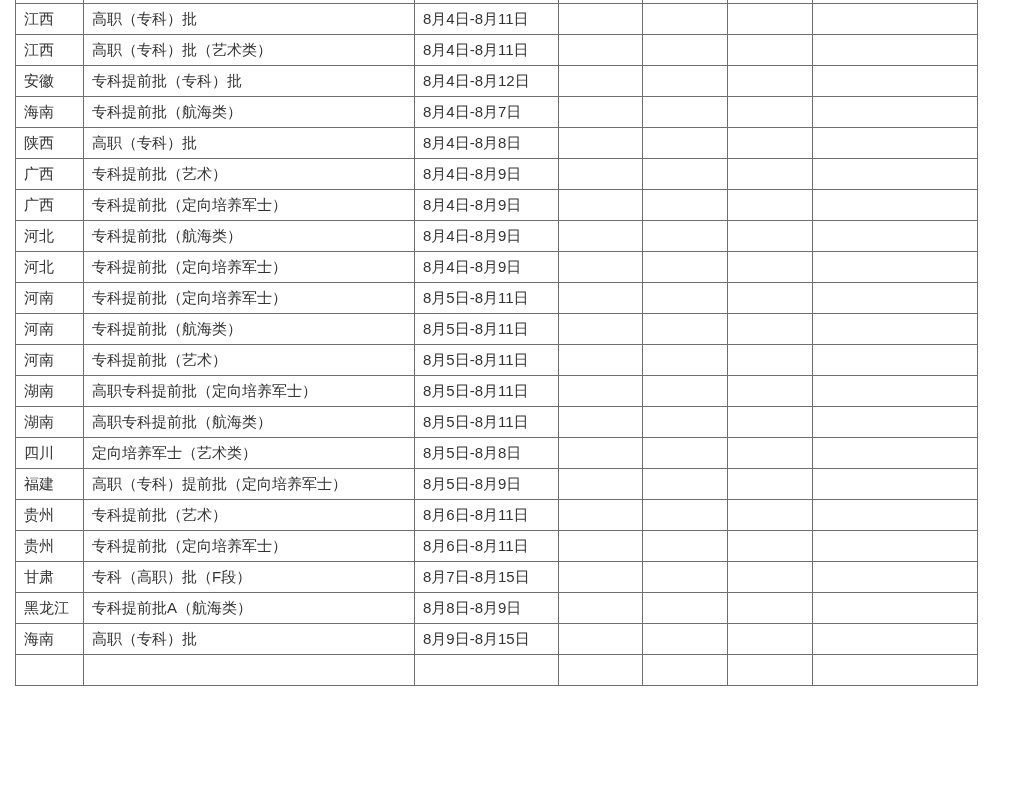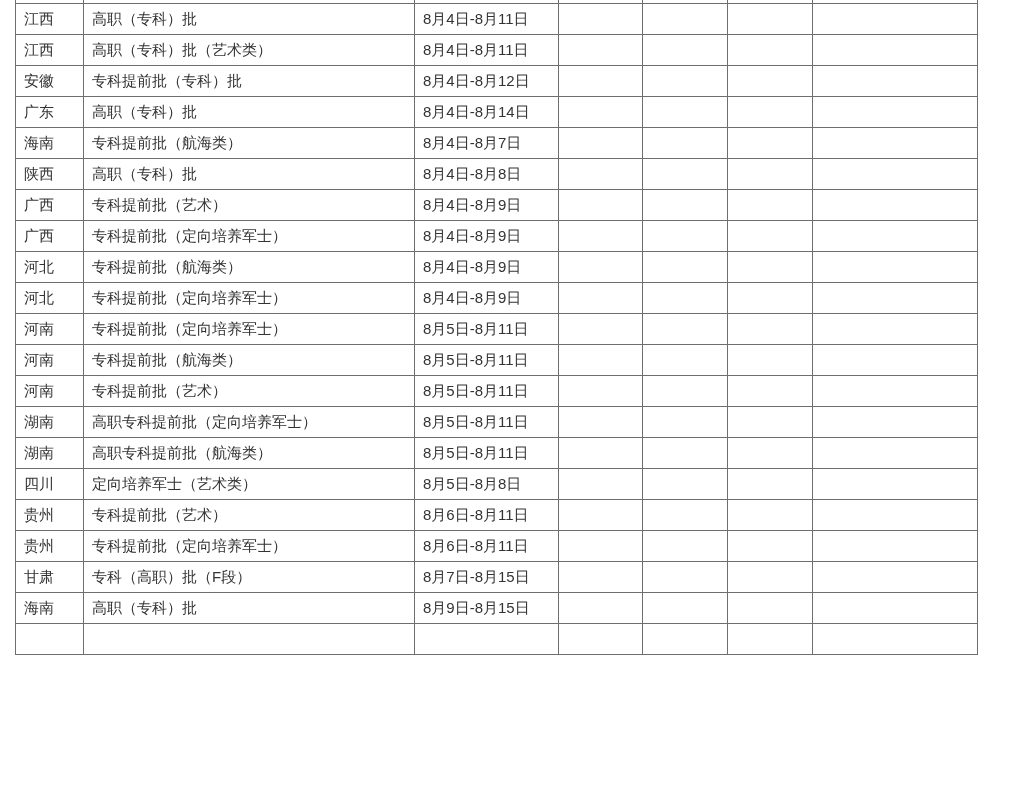--- a/index.html
+++ b/index.html
@@ -80,29 +80,20 @@
       <tr>
     <td>安徽</td>
     <td>专科提前批（专科）批</td>
     <td>8月4日-8月12日</td>
     <td></td>
     <td></td>
     <td></td>
     <td></td>
   </tr>
       <tr>
-    <td>广东</td>
-    <td>高职（专科）批</td>
-    <td>8月4日-8月14日</td>
-    <td></td>
-    <td></td>
-    <td></td>
-    <td></td>
-  </tr>
-      <tr>
     <td>海南</td>
     <td>专科提前批（航海类）</td>
     <td>8月4日-8月7日</td>
     <td></td>
     <td></td>
     <td></td>
     <td></td>
   </tr>
       <tr>
     <td>陕西</td>
@@ -197,20 +188,29 @@
       <tr>
     <td>四川</td>
     <td>定向培养军士（艺术类）</td>
     <td>8月5日-8月8日</td>
     <td></td>
     <td></td>
     <td></td>
     <td></td>
   </tr>
       <tr>
+    <td>福建</td>
+    <td>高职（专科）提前批（定向培养军士）</td>
+    <td>8月5日-8月9日</td>
+    <td></td>
+    <td></td>
+    <td></td>
+    <td></td>
+  </tr>
+      <tr>
     <td>贵州</td>
     <td>专科提前批（艺术）</td>
     <td>8月6日-8月11日</td>
     <td></td>
     <td></td>
     <td></td>
     <td></td>
   </tr>
       <tr>
     <td>贵州</td>
@@ -218,20 +218,29 @@
     <td>8月6日-8月11日</td>
     <td></td>
     <td></td>
     <td></td>
     <td></td>
   </tr>
       <tr>
     <td>甘肃</td>
     <td>专科（高职）批（F段）</td>
     <td>8月7日-8月15日</td>
+    <td></td>
+    <td></td>
+    <td></td>
+    <td></td>
+  </tr>
+      <tr>
+    <td>黑龙江</td>
+    <td>专科提前批A（航海类）</td>
+    <td>8月8日-8月9日</td>
     <td></td>
     <td></td>
     <td></td>
     <td></td>
   </tr>
       <tr>
     <td>海南</td>
     <td>高职（专科）批</td>
     <td>8月9日-8月15日</td>
     <td></td>

